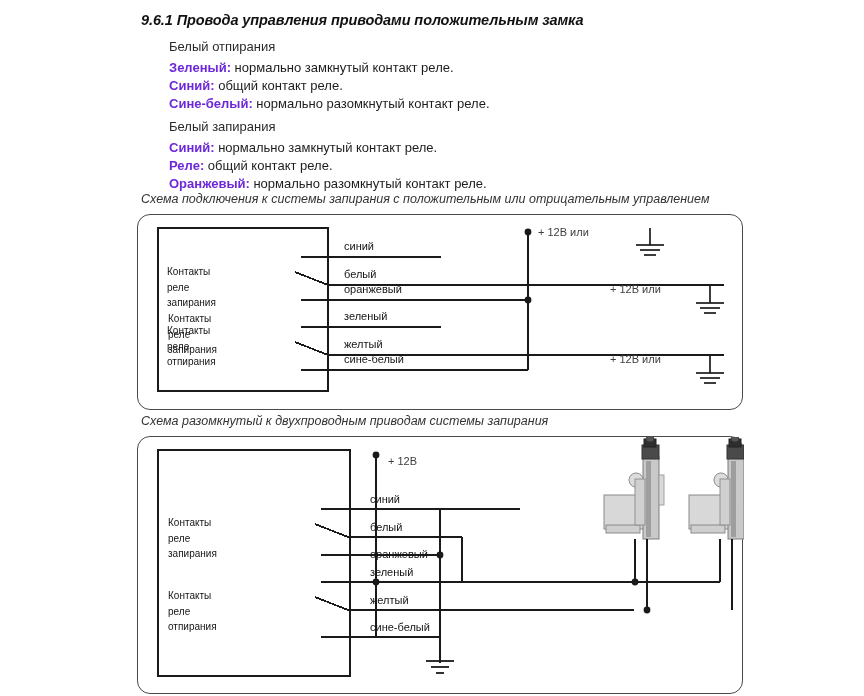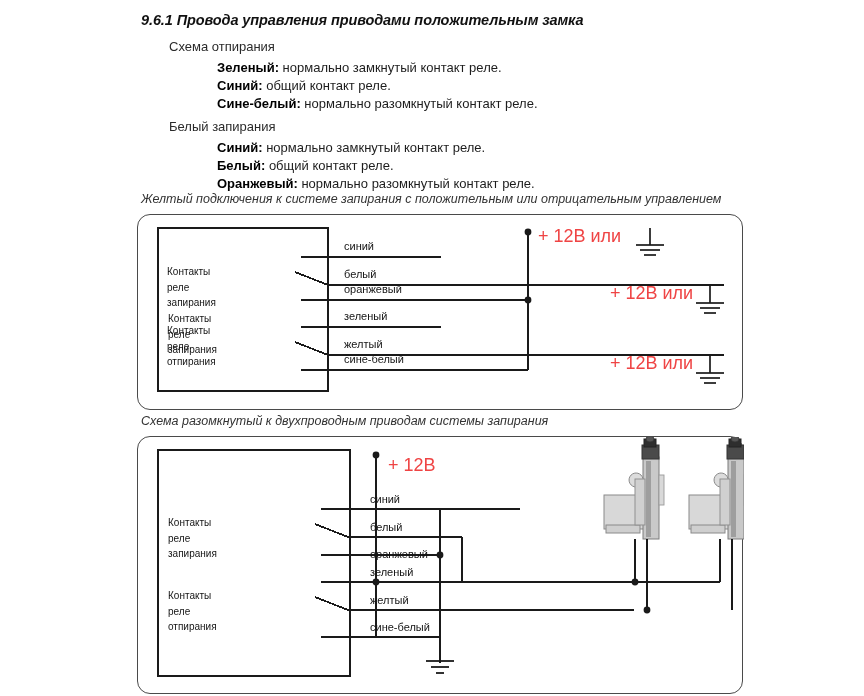--- a/index.html
+++ b/index.html
@@ -40,22 +40,21 @@
 
   .wire-def {
     position: absolute;
     left: 169px;
     font-size: 13px;
     color: #1d1d1d;
     white-space: nowrap;
   }
   .wire-def b {
     font-weight: bold;
-    color: #000000;
-    margin-left: 48px;
+    color: #6d28d9;
   }
 
   
   .diagram-caption {
     position: absolute;
     left: 141px;
     font-size: 12.5px;
     font-style: italic;
     color: #333333;
     white-space: nowrap;
@@ -100,55 +99,55 @@
   }
   .contacts-label {
     position: absolute;
     font-size: 10px;
     color: #141414;
     white-space: nowrap;
     line-height: 15.5px;
   }
   .supply-label {
     position: absolute;
-    font-size: 18px;
-    color: #ef4444;
+    font-size: 11px;
+    color: #404040;
     white-space: nowrap;
   }
 </style>
 </head>
 <body>
 
 <div id="section-title">9.6.1 Провода управления приводами положительным замка</div>
 
-<div class="sub-head" id="relay-unlock-head">Схема отпирания</div>
+<div class="sub-head" id="relay-unlock-head">Белый отпирания</div>
 
 <div class="wire-def" style="top:60px;">
   <b>Зеленый:</b><span> нормально замкнутый контакт реле.</span>
 </div>
 <div class="wire-def" style="top:78px;">
   <b>Синий:</b><span> общий контакт реле.</span>
 </div>
 <div class="wire-def" style="top:96px;">
   <b>Сине-белый:</b><span> нормально разомкнутый контакт реле.</span>
 </div>
 
 <div class="sub-head" id="relay-lock-head">Белый запирания</div>
 
 <div class="wire-def" style="top:140px;">
   <b>Синий:</b><span> нормально замкнутый контакт реле.</span>
 </div>
 <div class="wire-def" style="top:158px;">
-  <b>Белый:</b><span> общий контакт реле.</span>
+  <b>Реле:</b><span> общий контакт реле.</span>
 </div>
 <div class="wire-def" style="top:176px;">
   <b>Оранжевый:</b><span> нормально разомкнутый контакт реле.</span>
 </div>
 
-<div class="diagram-caption" id="caption-1">Желтый подключения к системе запирания с положительным или отрицательным управлением</div>
+<div class="diagram-caption" id="caption-1">Схема подключения к системы запирания с положительным или отрицательным управлением</div>
 
 <div class="diagram-frame" id="diagram-1">
   <svg width="606" height="196" viewBox="0 0 606 196">
     <g stroke="#1a1a1a" stroke-width="1.8" fill="none" shape-rendering="crispEdges">
 
       <rect x="20" y="13" width="170" height="163"></rect>
 
       <path d="M163 42 L303 42"></path>
 
       <path d="M157 57 L190 70"></path>

